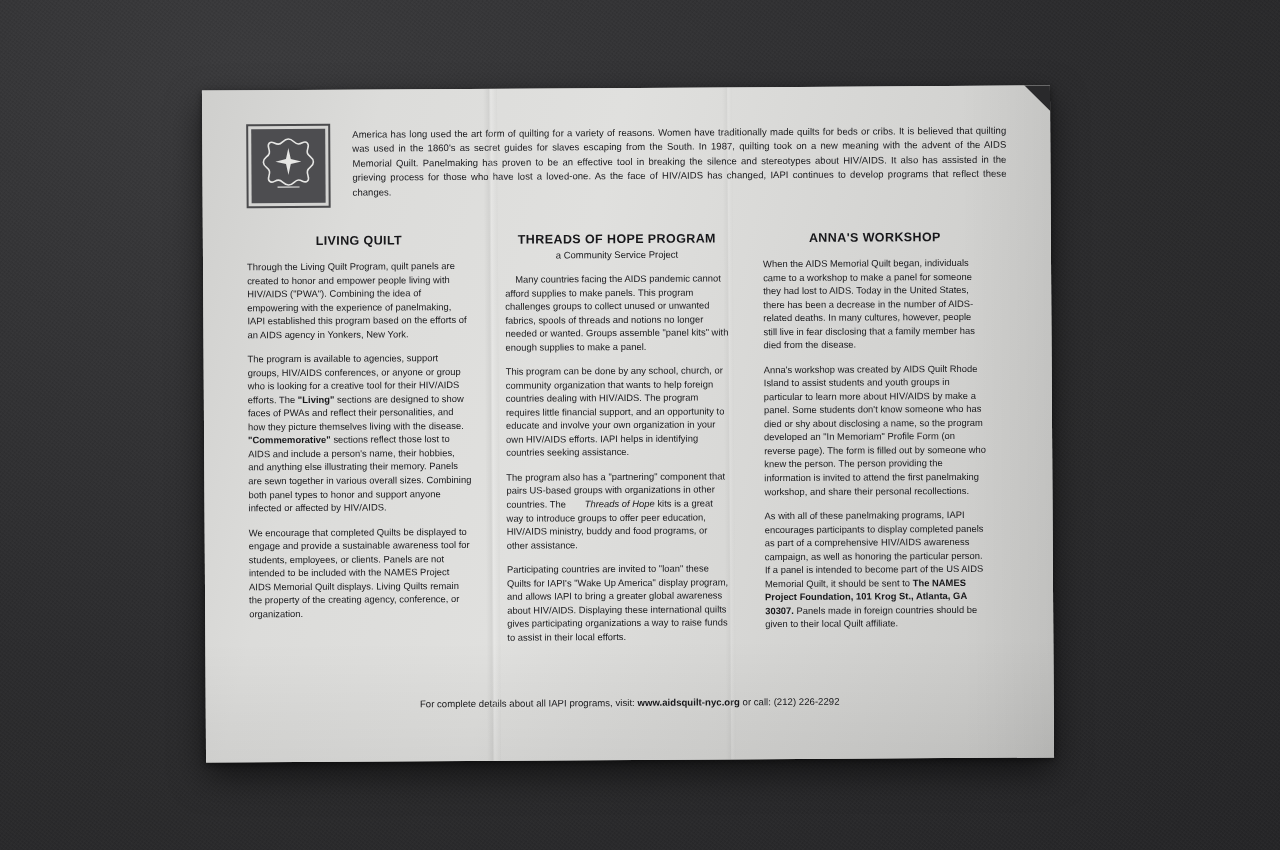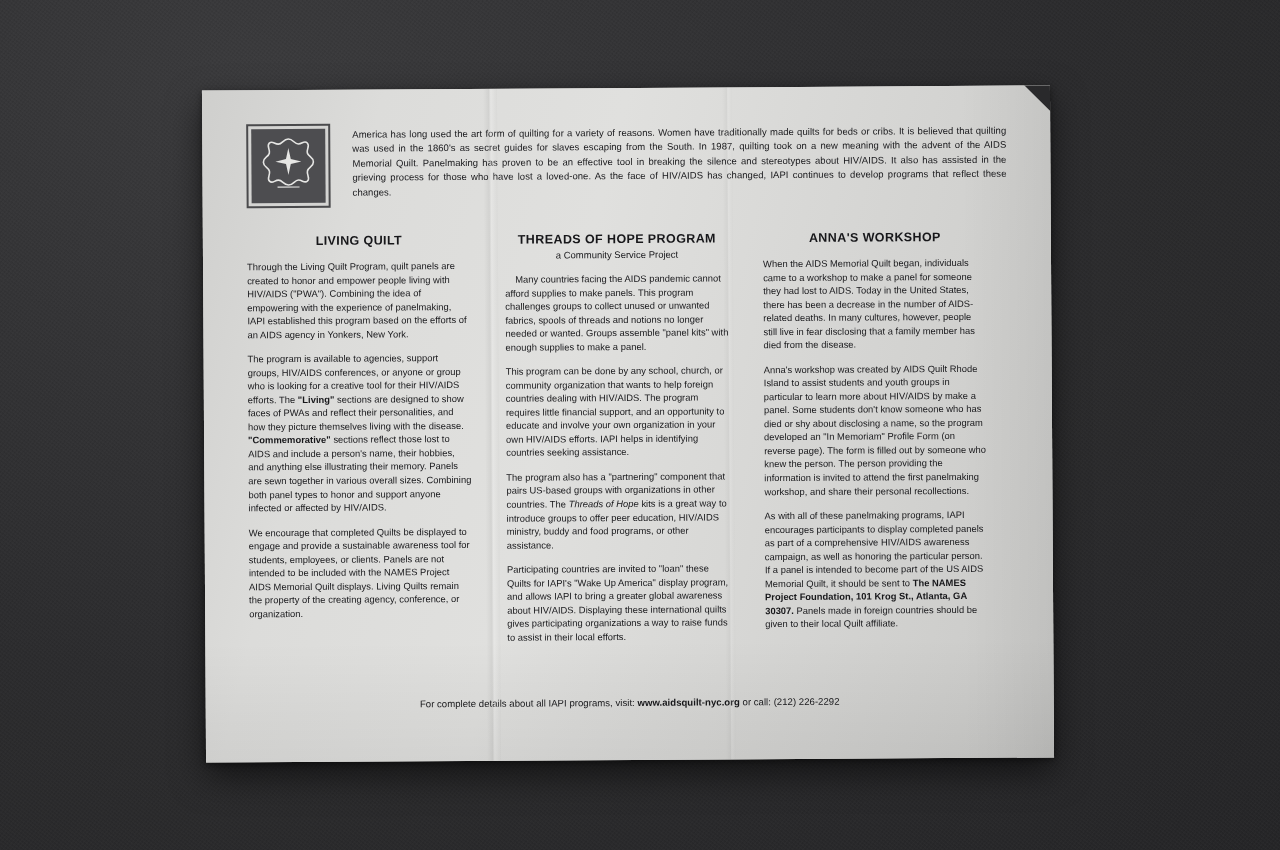--- a/index.html
+++ b/index.html
@@ -144,21 +144,21 @@
   }
   .col p {
     font-size: 9.4px;
     line-height: 1.44;
     margin: 0 0 11px 0;
     text-align: left;
     letter-spacing: 0.02px;
   }
   .col p.indent { text-indent: 10px; }
   .col b { font-weight: bold; }
-  .col i { font-style: italic; }
+  .col i { font-style: italic; margin-left: 16px; }
 
   .footer {
     position: absolute;
     left: 0; right: 0;
     bottom: 52px;
     text-align: center;
     font-size: 9.6px;
     letter-spacing: 0.02px;
   }
   .footer b { font-weight: bold; }

